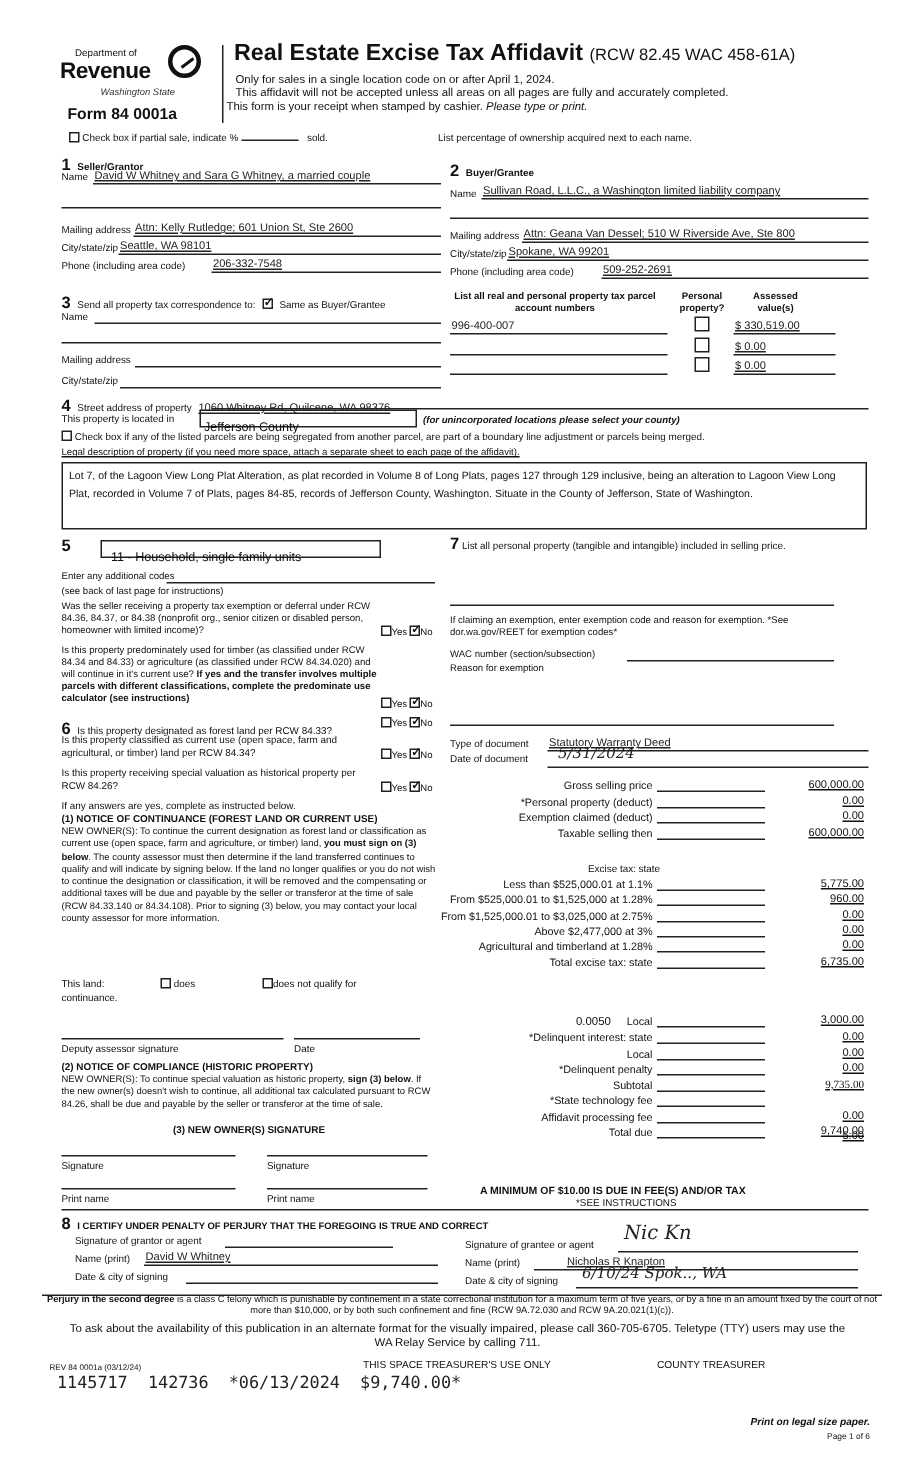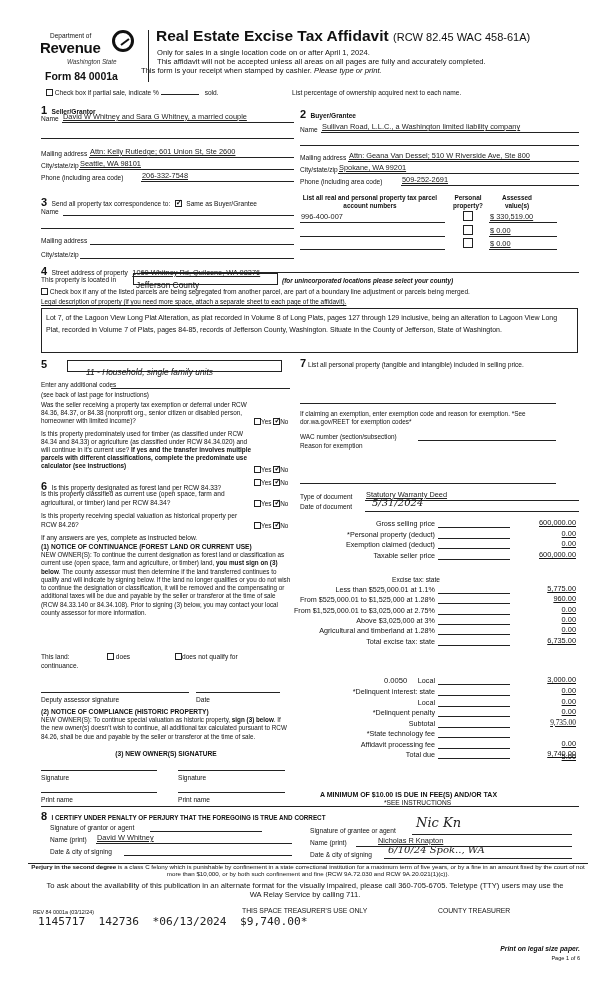--- a/index.html
+++ b/index.html
@@ -37,21 +37,21 @@
   <div class="abs i" style="left:29px;top:28px;font-size:6.3px;color:#333;">Washington State</div>
   <div class="abs b" style="left:7px;top:40px;font-size:10.5px;">Form 84 0001a</div>
 </div>
 <div class="abs" style="left:148px;top:30px;width:1px;height:52px;background:#222;"></div>
 <div class="abs" style="left:156px;top:27px;white-space:nowrap;">
   <span style="font-size:15.5px;font-weight:bold;">Real Estate Excise Tax Affidavit</span>
   <span style="font-size:11px;">(RCW 82.45 WAC 458-61A)</span>
 </div>
 <div class="abs t" style="left:157px;top:48px;font-size:7.6px;">Only for sales in a single location code on or after April 1, 2024.</div>
 <div class="abs t" style="left:157px;top:57px;font-size:7.6px;">This affidavit will not be accepted unless all areas on all pages are fully and accurately completed.</div>
-<div class="abs t" style="left:141px;top:66px;font-size:7.6px;">
+<div class="abs t" style="left:151px;top:66px;font-size:7.6px;">
   <span>This form is your receipt when stamped by cashier.</span>
   <span class="i">Please type or print.</span>
 </div>
 
 <div class="abs t" style="left:46px;top:88px;font-size:6.6px;">
   <span class="cb"></span>
   <span>Check box if partial sale, indicate %</span>
   <span style="display:inline-block;width:38px;border-bottom:1px solid #222;"></span>
   <span style="margin-left:4px;">sold.</span>
 </div>
@@ -142,21 +142,21 @@
 <div class="abs t" style="left:41px;top:287px;font-size:6.6px;">
   <span class="cb"></span>
   <span>Check box if any of the listed parcels are being segregated from another parcel, are part of a boundary line adjustment or parcels being merged.</span>
 </div>
 <div class="abs t" style="left:41px;top:297px;font-size:6.4px;text-decoration:underline;">Legal description of property (if you need more space, attach a separate sheet to each page of the affidavit).</div>
 <div class="box" style="left:41px;top:308px;width:537px;height:45px;padding:3px 4px;">
   <div style="font-size:7px;line-height:12px;">Lot 7, of the Lagoon View Long Plat Alteration, as plat recorded in Volume 8 of Long Plats, pages 127 through 129 inclusive, being an alteration to Lagoon View Long Plat, recorded in Volume 7 of Plats, pages 84-85, records of Jefferson County, Washington. Situate in the County of Jefferson, State of Washington.</div>
 </div>
 
 <div class="abs secnum" style="left:41px;top:358px;">5</div>
-<div class="box" style="left:67px;top:360px;width:215px;height:12px;padding-left:18px;font-style:italic;">
+<div class="box" style="left:67px;top:360px;width:187px;height:12px;padding-left:6px;">
   <span style="font-size:8.4px;line-height:10px;">11 - Household, single family units</span>
 </div>
 <div class="abs t" style="left:41px;top:380px;font-size:6.4px;">Enter any additional codes</div>
 <div class="line" style="left:111px;top:388px;width:179px;"></div>
 <div class="abs t" style="left:41px;top:390px;font-size:6.4px;">(see back of last page for instructions)</div>
 <div class="abs tw" style="left:41px;top:401px;width:212px;font-size:6.4px;line-height:8px;">Was the seller receiving a property tax exemption or deferral under RCW 84.36, 84.37, or 84.38 (nonprofit org., senior citizen or disabled person, homeowner with limited income)?</div>
 <div class="abs t" style="left:254px;top:417px;font-size:6.4px;">
   <span class="cb"></span><span>Yes</span>
   <span class="cb checked"></span><span>No</span>
 </div>
@@ -241,33 +241,33 @@
 <div id="tax-rows">
     <div class="lbl" style="left: 225px; top: 519px; width: 210px;">Gross selling price</div>
     <div class="dash" style="left: 438px; top: 527px; width: 72px;"></div>
     <div class="amt" style="top: 518px;">600,000.00</div>
     <div class="lbl" style="left: 225px; top: 529.5px; width: 210px;">*Personal property (deduct)</div>
     <div class="dash" style="left: 438px; top: 537.5px; width: 72px;"></div>
     <div class="amt" style="top: 528.5px;">0.00</div>
     <div class="lbl" style="left: 225px; top: 540px; width: 210px;">Exemption claimed (deduct)</div>
     <div class="dash" style="left: 438px; top: 548px; width: 72px;"></div>
     <div class="amt" style="top: 539px;">0.00</div>
-    <div class="lbl" style="left: 225px; top: 550.5px; width: 210px;">Taxable seller price</div>
+    <div class="lbl" style="left: 225px; top: 550.5px; width: 210px;">Taxable selling then</div>
     <div class="dash" style="left: 438px; top: 558.5px; width: 72px;"></div>
     <div class="amt" style="top: 549.5px;">600,000.00</div>
     <div class="lbl" style="left: 225px; top: 585px; width: 210px;">Less than $525,000.01 at 1.1%</div>
     <div class="dash" style="left: 438px; top: 593px; width: 72px;"></div>
     <div class="amt" style="top: 584px;">5,775.00</div>
     <div class="lbl" style="left: 225px; top: 595.3px; width: 210px;">From $525,000.01 to $1,525,000 at 1.28%</div>
     <div class="dash" style="left: 438px; top: 603.3px; width: 72px;"></div>
     <div class="amt" style="top: 594.3px;">960.00</div>
     <div class="lbl" style="left: 225px; top: 605.6px; width: 210px;">From $1,525,000.01 to $3,025,000 at 2.75%</div>
     <div class="dash" style="left: 438px; top: 613.6px; width: 72px;"></div>
     <div class="amt" style="top: 604.6px;">0.00</div>
-    <div class="lbl" style="left: 225px; top: 615.9px; width: 210px;">Above $3,025,000 at 3%</div>
+    <div class="lbl" style="left: 225px; top: 615.9px; width: 210px;">Above $2,477,000 at 3%</div>
     <div class="dash" style="left: 438px; top: 623.9px; width: 72px;"></div>
     <div class="amt" style="top: 614.9px;">0.00</div>
     <div class="lbl" style="left: 225px; top: 626.2px; width: 210px;">Agricultural and timberland at 1.28%</div>
     <div class="dash" style="left: 438px; top: 634.2px; width: 72px;"></div>
     <div class="amt" style="top: 625.2px;">0.00</div>
     <div class="lbl" style="left: 225px; top: 636.5px; width: 210px;">Total excise tax: state</div>
     <div class="dash" style="left: 438px; top: 644.5px; width: 72px;"></div>
     <div class="amt" style="top: 635.5px;">6,735.00</div>
     <div class="lbl" style="left: 225px; top: 676px; width: 210px;">Local</div>
     <div class="dash" style="left: 438px; top: 684px; width: 72px;"></div>

